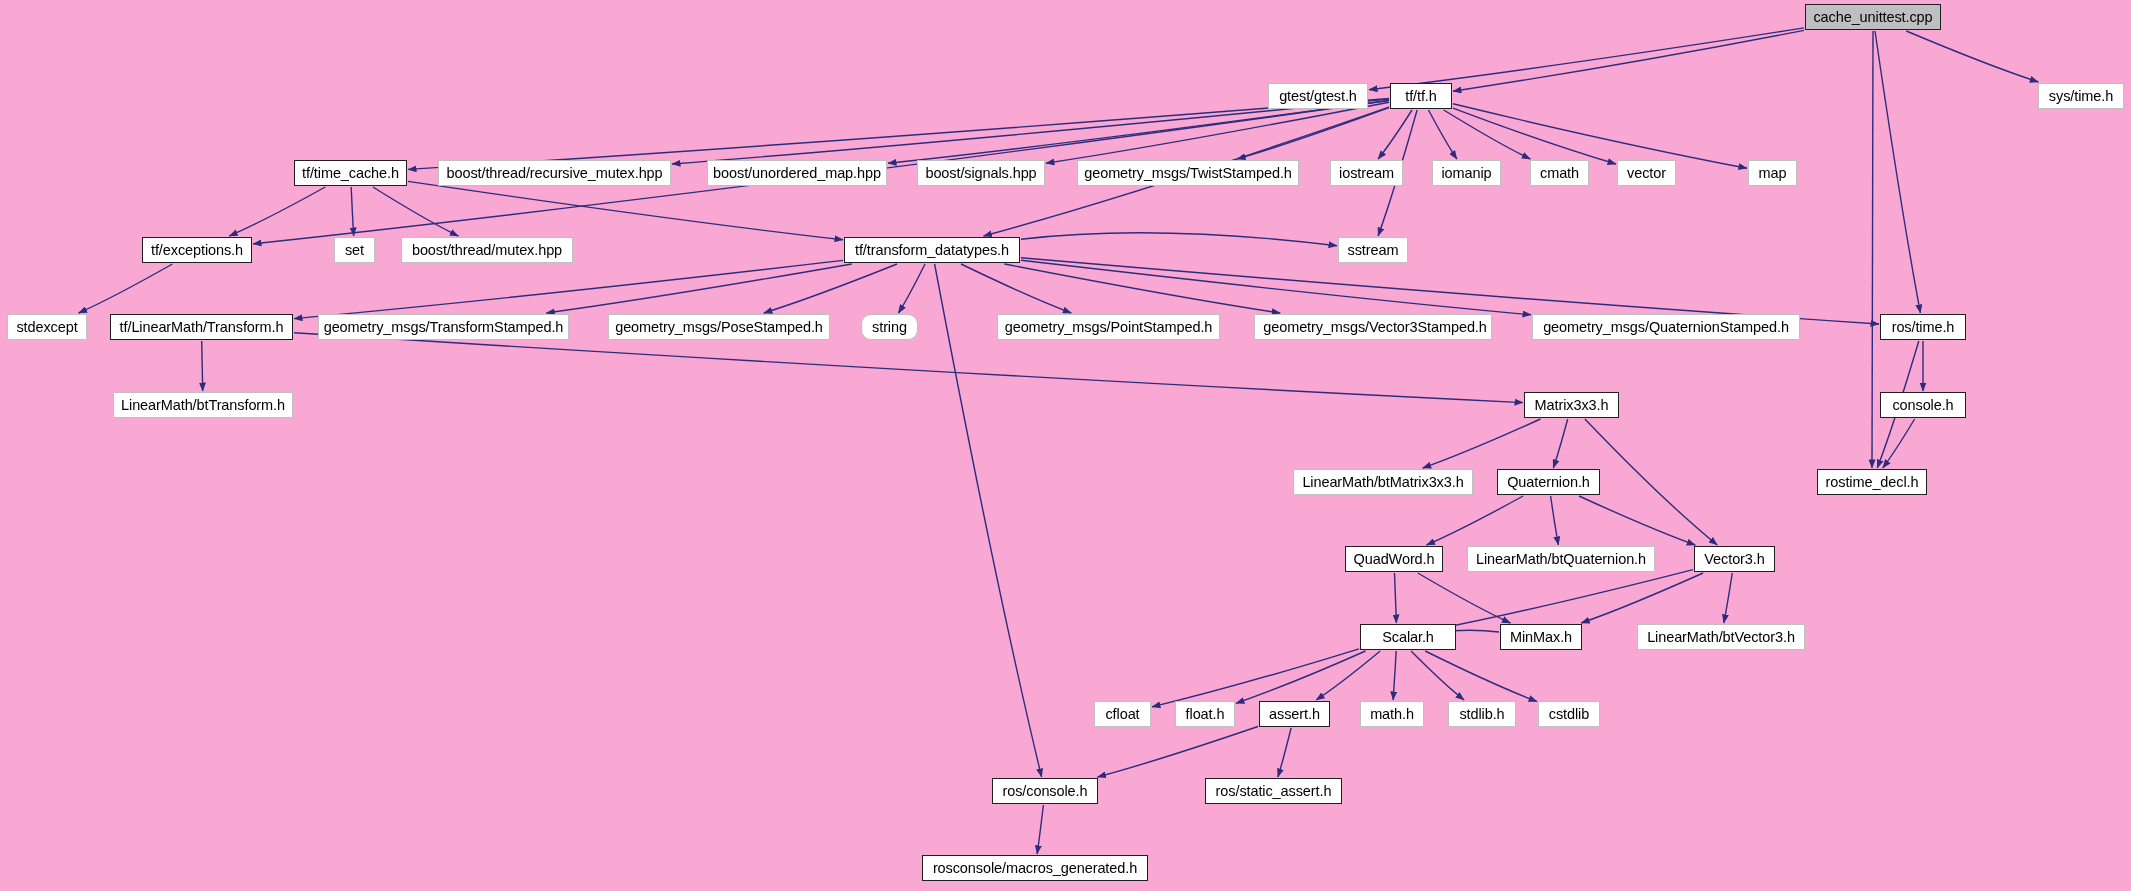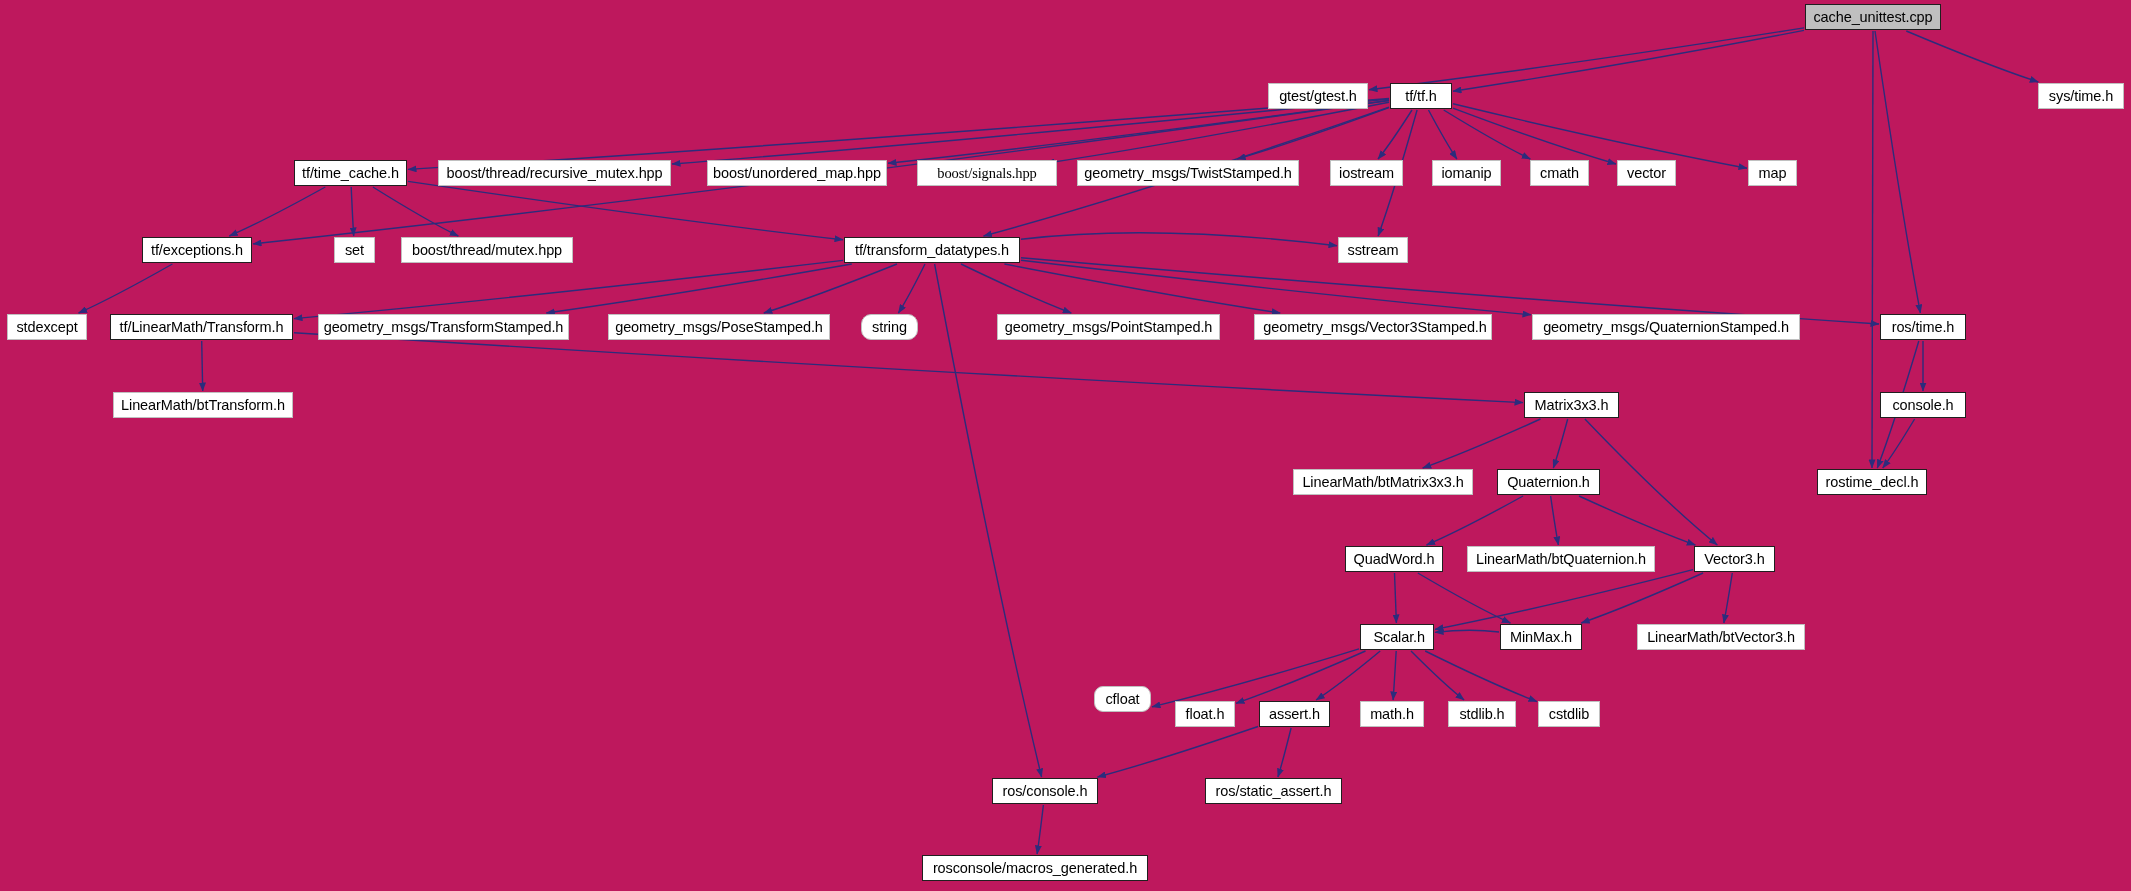--- a/index.html
+++ b/index.html
@@ -4,21 +4,21 @@
 <style>
   html, body {
     margin: 0;
     padding: 0;
     background: #ffffff;
   }
   #graph-root {
     position: relative;
     width: 2131px;
     height: 891px;
-    background: #be185d;
+    background: #f9a8d4;
     font-family: "Liberation Sans", sans-serif;
     overflow: hidden;
   }
   svg#edges {
     position: absolute;
     left: 0;
     top: 0;
     width: 2131px;
     height: 891px;
   }
@@ -136,21 +136,21 @@
       </div>
       <div class="node bold" style="left: 294px; top: 160px; width: 113px;">
         <span class="node-label">tf/time_cache.h</span>
       </div>
       <div class="node" style="left: 438px; top: 160px; width: 233px;">
         <span class="node-label">boost/thread/recursive_mutex.hpp</span>
       </div>
       <div class="node" style="left: 707px; top: 160px; width: 180px;">
         <span class="node-label">boost/unordered_map.hpp</span>
       </div>
-      <div class="node" style="left: 917px; top: 160px; width: 140px; font-family: Liberation Serif, serif;">
+      <div class="node" style="left: 917px; top: 160px; width: 128px;">
         <span class="node-label">boost/signals.hpp</span>
       </div>
       <div class="node" style="left: 1077px; top: 160px; width: 222px;">
         <span class="node-label">geometry_msgs/TwistStamped.h</span>
       </div>
       <div class="node" style="left: 1330px; top: 160px; width: 73px;">
         <span class="node-label">iostream</span>
       </div>
       <div class="node" style="left: 1432px; top: 160px; width: 69px;">
         <span class="node-label">iomanip</span>
@@ -226,30 +226,30 @@
       </div>
       <div class="node bold" style="left: 1345px; top: 546px; width: 98px;">
         <span class="node-label">QuadWord.h</span>
       </div>
       <div class="node" style="left: 1467px; top: 546px; width: 188px;">
         <span class="node-label">LinearMath/btQuaternion.h</span>
       </div>
       <div class="node bold" style="left: 1694px; top: 546px; width: 81px;">
         <span class="node-label">Vector3.h</span>
       </div>
-      <div class="node bold" style="left: 1360px; top: 624px; width: 74px; justify-content: flex-end;">
+      <div class="node bold" style="left: 1360px; top: 624px; width: 96px;">
         <span class="node-label">Scalar.h</span>
       </div>
       <div class="node bold" style="left: 1500px; top: 624px; width: 82px;">
         <span class="node-label">MinMax.h</span>
       </div>
       <div class="node" style="left: 1637px; top: 624px; width: 168px;">
         <span class="node-label">LinearMath/btVector3.h</span>
       </div>
-      <div class="node" style="left: 1094px; top: 686px; width: 57px; border-radius: 9px;">
+      <div class="node" style="left: 1094px; top: 701px; width: 57px;">
         <span class="node-label">cfloat</span>
       </div>
       <div class="node" style="left: 1175px; top: 701px; width: 60px;">
         <span class="node-label">float.h</span>
       </div>
       <div class="node bold" style="left: 1259px; top: 701px; width: 71px;">
         <span class="node-label">assert.h</span>
       </div>
       <div class="node" style="left: 1360px; top: 701px; width: 64px;">
         <span class="node-label">math.h</span>

